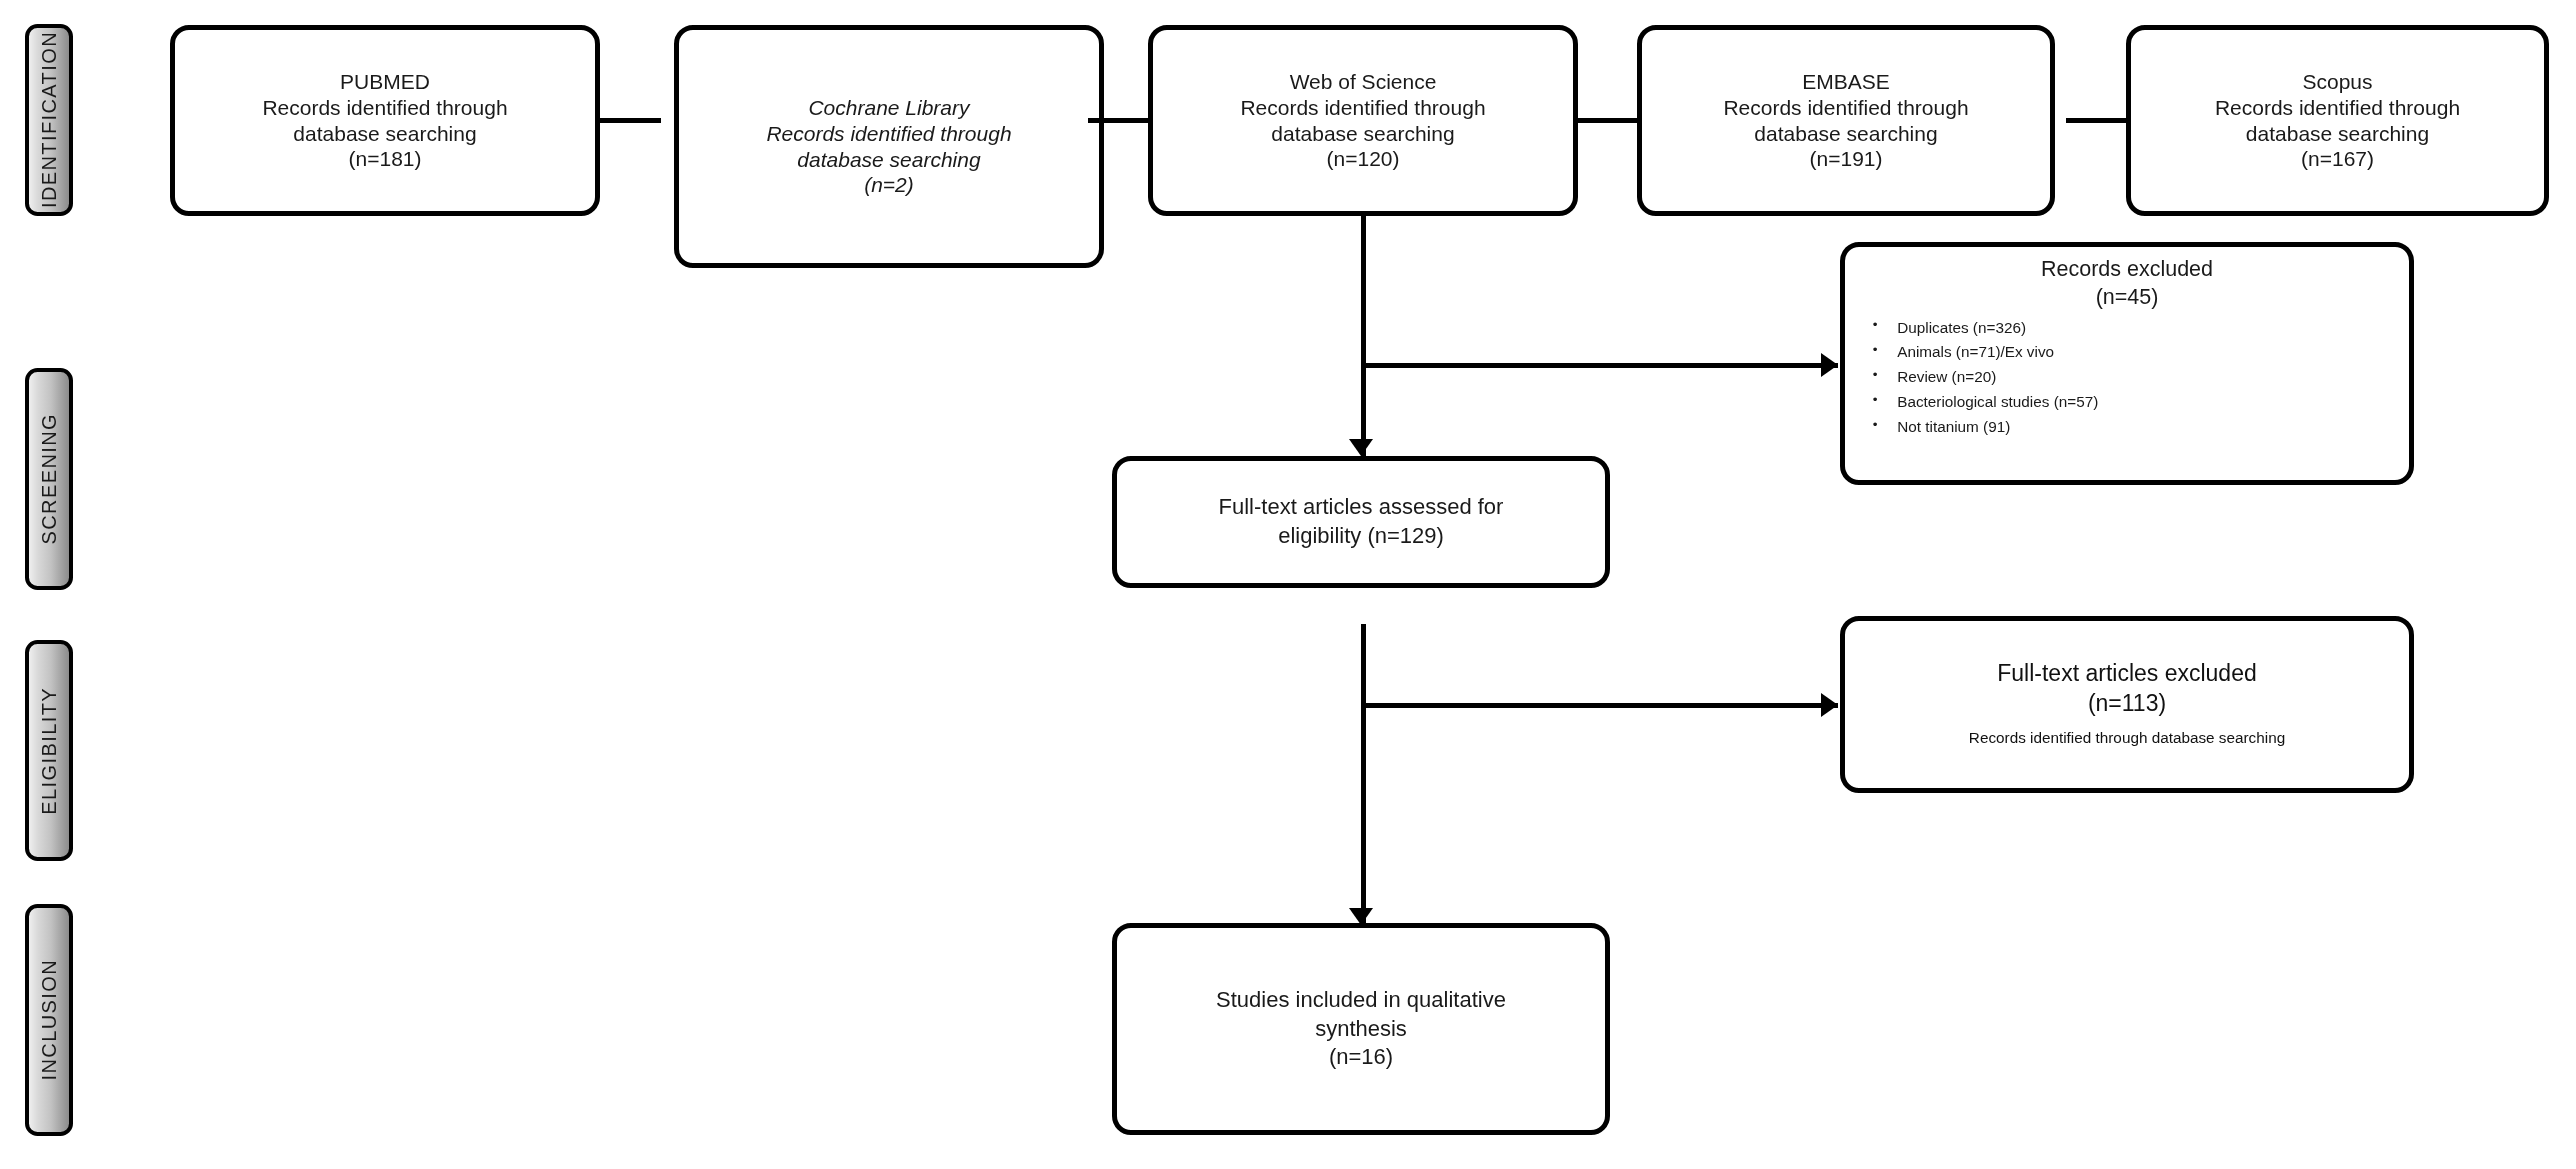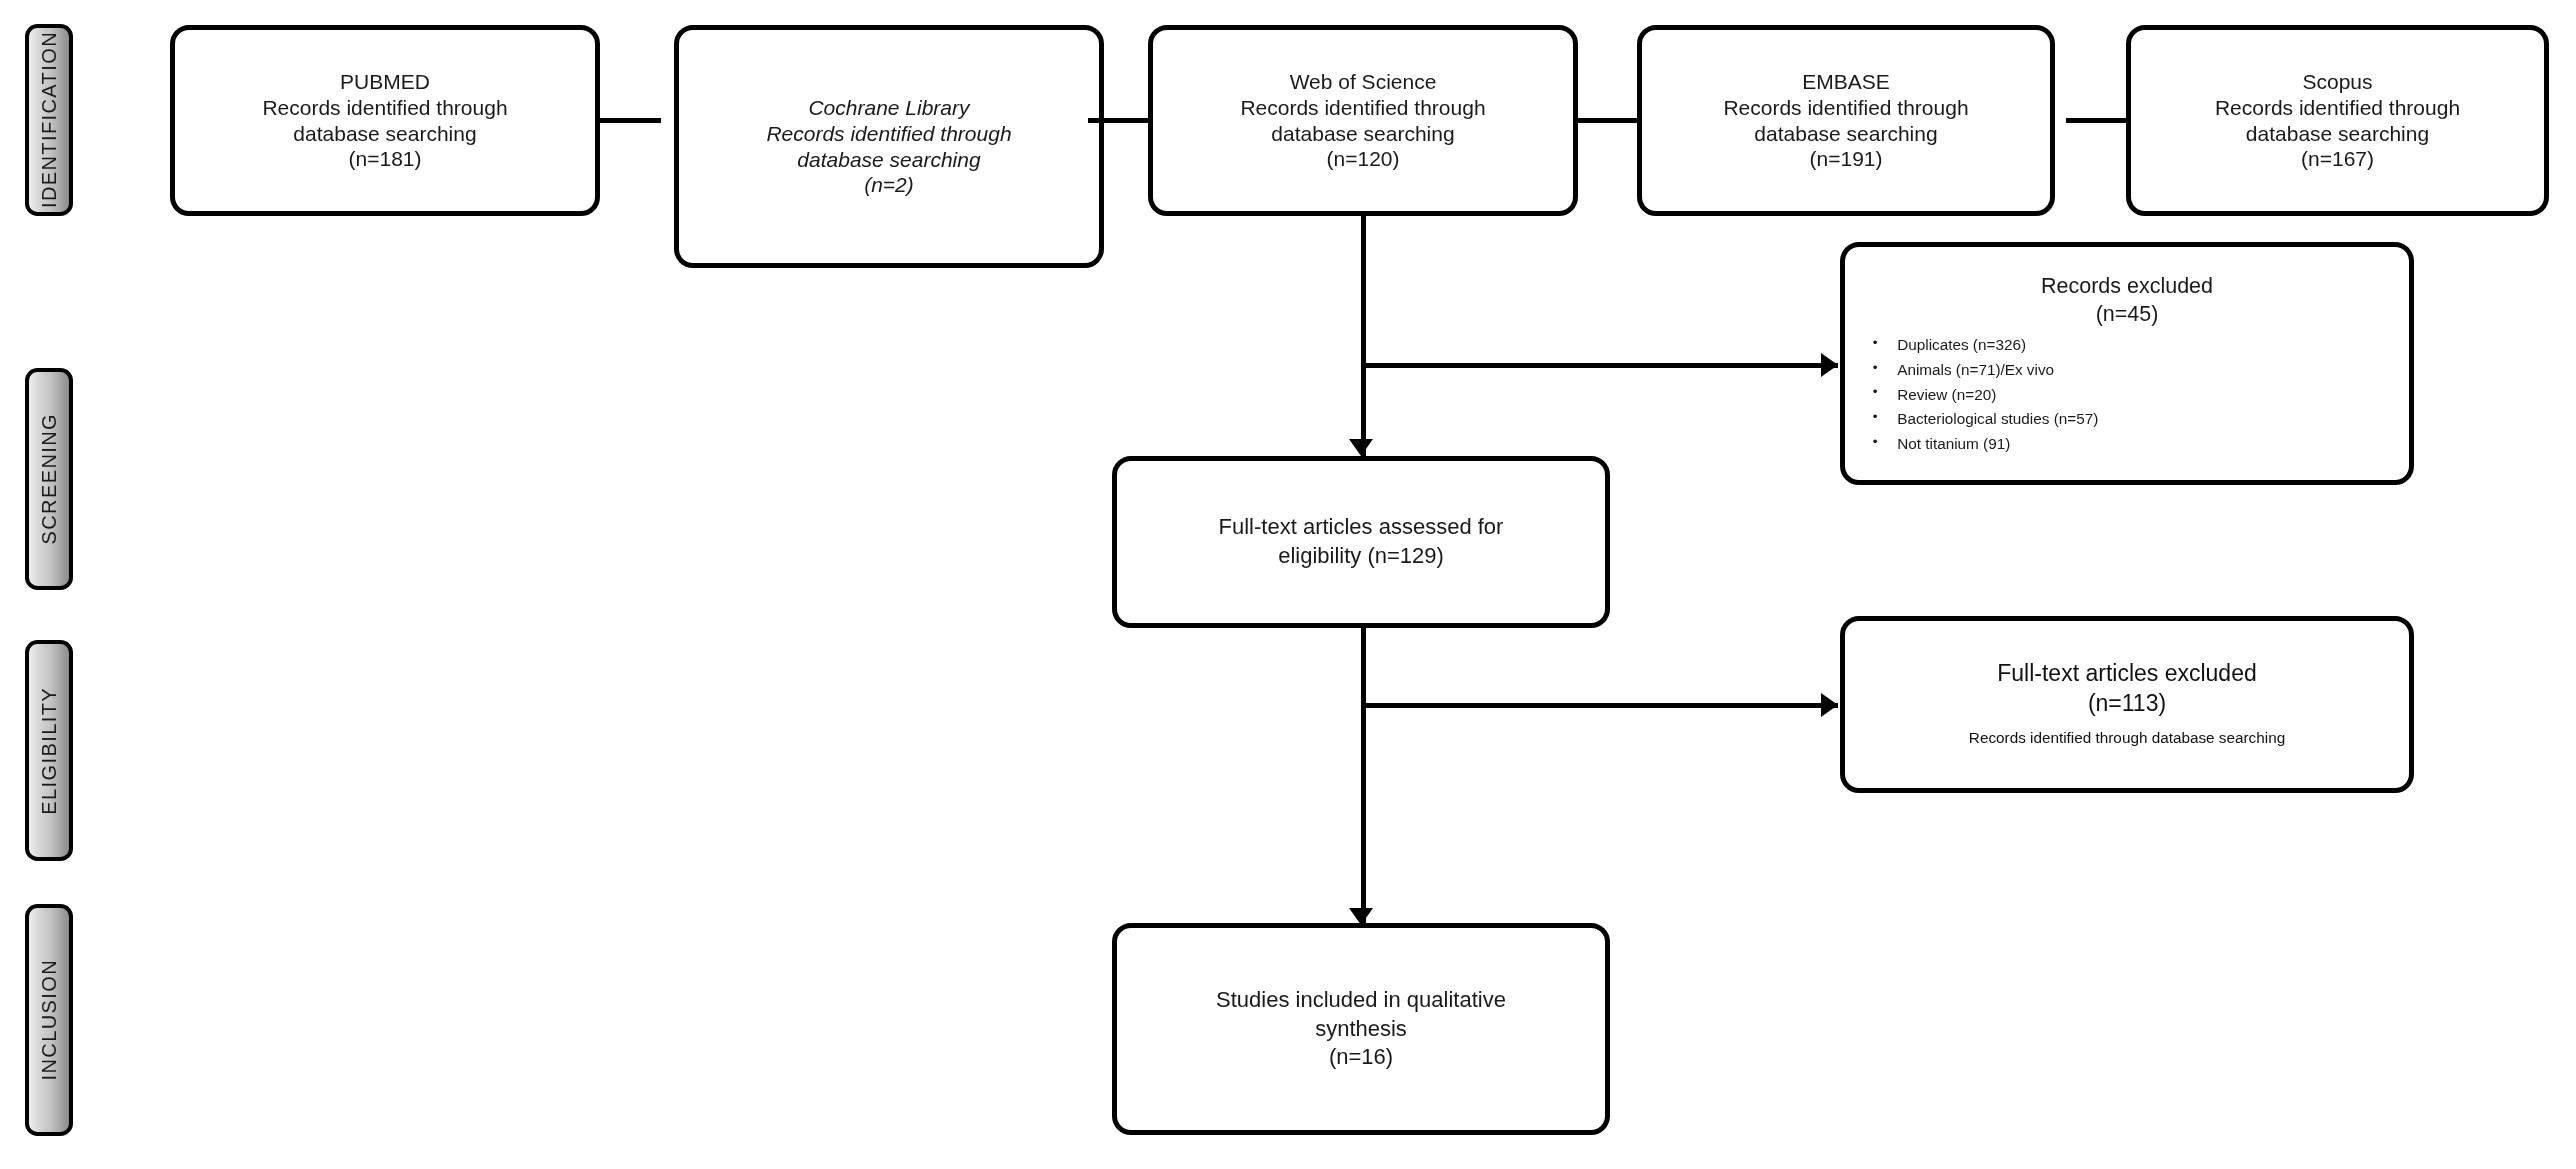--- a/index.html
+++ b/index.html
@@ -65,21 +65,21 @@
     white-space: nowrap;
   }
   .box.tight .line { line-height: 1.22; }
 
   
   .box-db .line { font-size: 21px; }
   .box-mid .line { font-size: 22px; }
 
   
   .box-list {
-    justify-content: center;
+    justify-content: flex-start;
     padding-top: 9px;
   }
   .box-list .hdr {
     font-size: 21.5px;
     line-height: 1.28;
     color: #1a1a1a;
     text-align: center;
     width: 100%;
   }
   .box-list ul {
@@ -217,21 +217,21 @@
     <div class="hdr">(n=45)</div>
     <ul>
       <li>Duplicates (n=326)</li>
       <li>Animals (n=71)/Ex vivo</li>
       <li>Review (n=20)</li>
       <li>Bacteriological studies (n=57)</li>
       <li>Not titanium (91)</li>
     </ul>
   </div>
 
-  <div class="box box-mid" style="left:1112px; top:456px; width:498px; height:172px;">
+  <div class="box box-mid" style="left:1112px; top:456px; width:498px; height:132px;">
     <div class="line">Full-text articles assessed for</div>
     <div class="line">eligibility (n=129)</div>
   </div>
 
   <div class="vline" style="left:1361px; top:624px; height:300px;"></div>
   <div class="arrow-down" style="left:1349px; top:908px;"></div>
 
   <div class="hline" style="left:1361px; top:703px; width:477px;"></div>
   <div class="arrow-right" style="left:1821px; top:693px;"></div>
 

